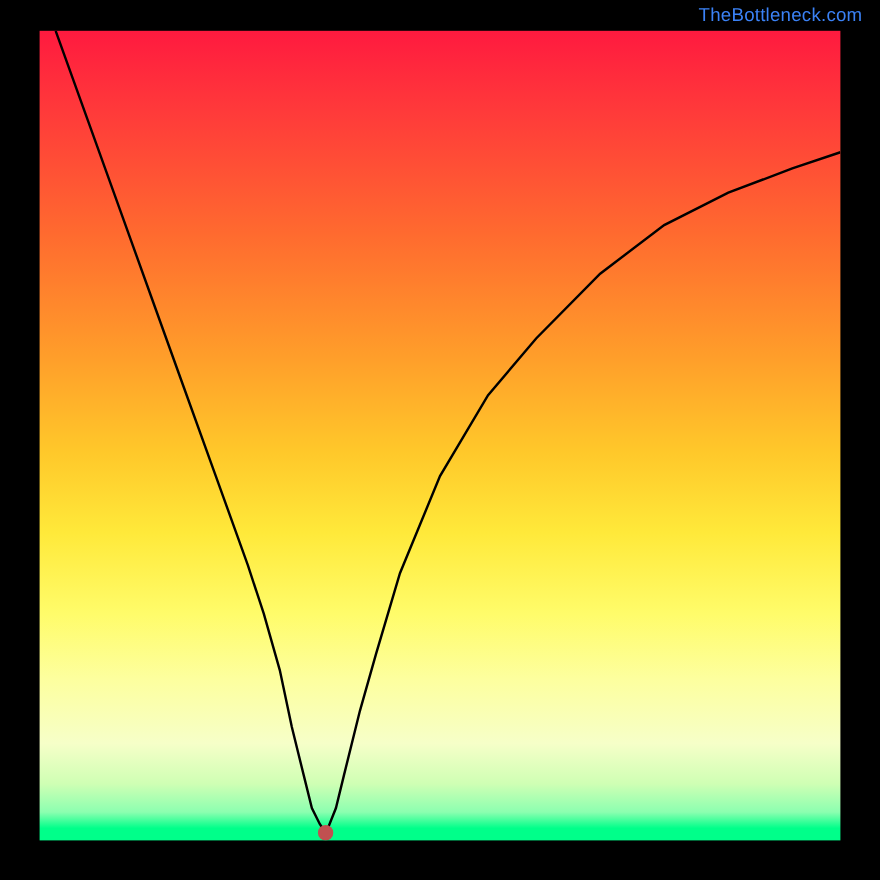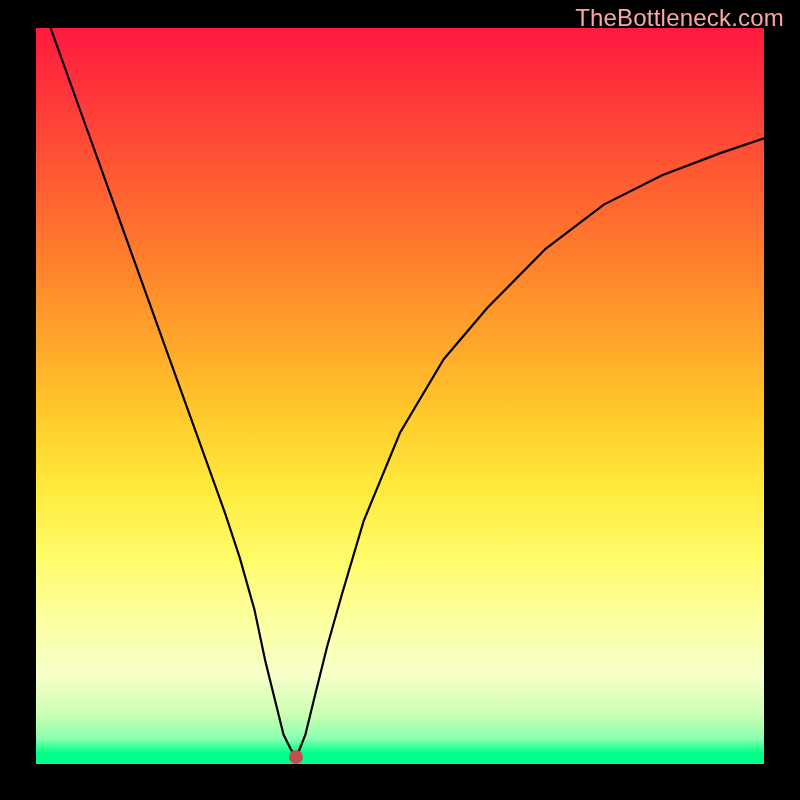--- a/index.html
+++ b/index.html
@@ -14,22 +14,22 @@
   .frame {
     position: relative;
     width: 800px;
     height: 800px;
     background: #000;
   }
   .watermark {
     position: absolute;
     top: 4px;
     right: 16px;
-    color: #fca5a5;
-    font-size: 24px;
+    color: #3b82f6;
+    font-size: 17px;
     font-weight: 500;
     letter-spacing: 0.2px;
     z-index: 10;
   }
   .plot-area {
     position: absolute;
     left: 36px;
     top: 28px;
     width: 728px;
     height: 736px;

